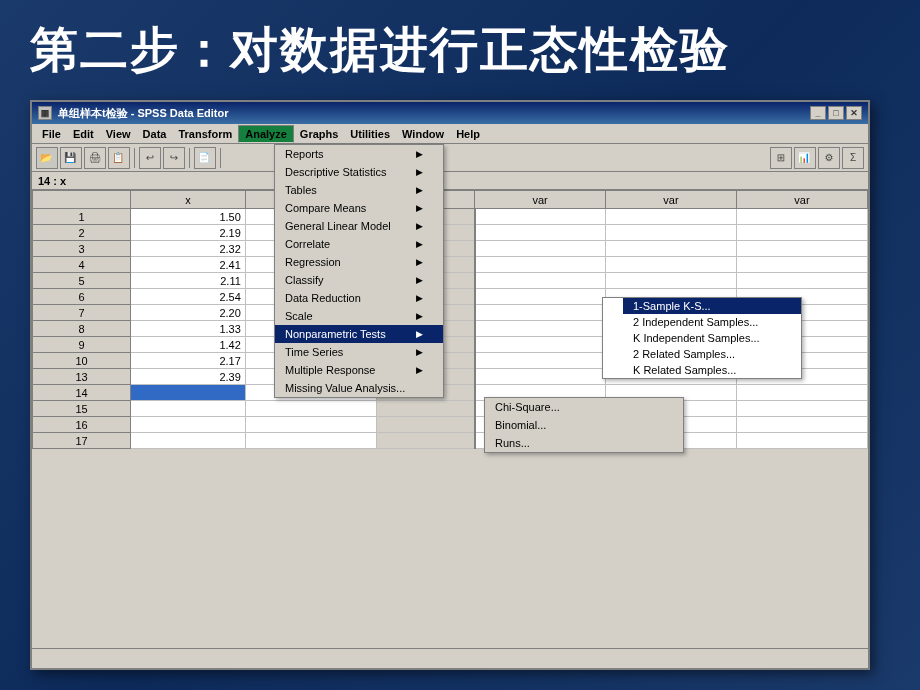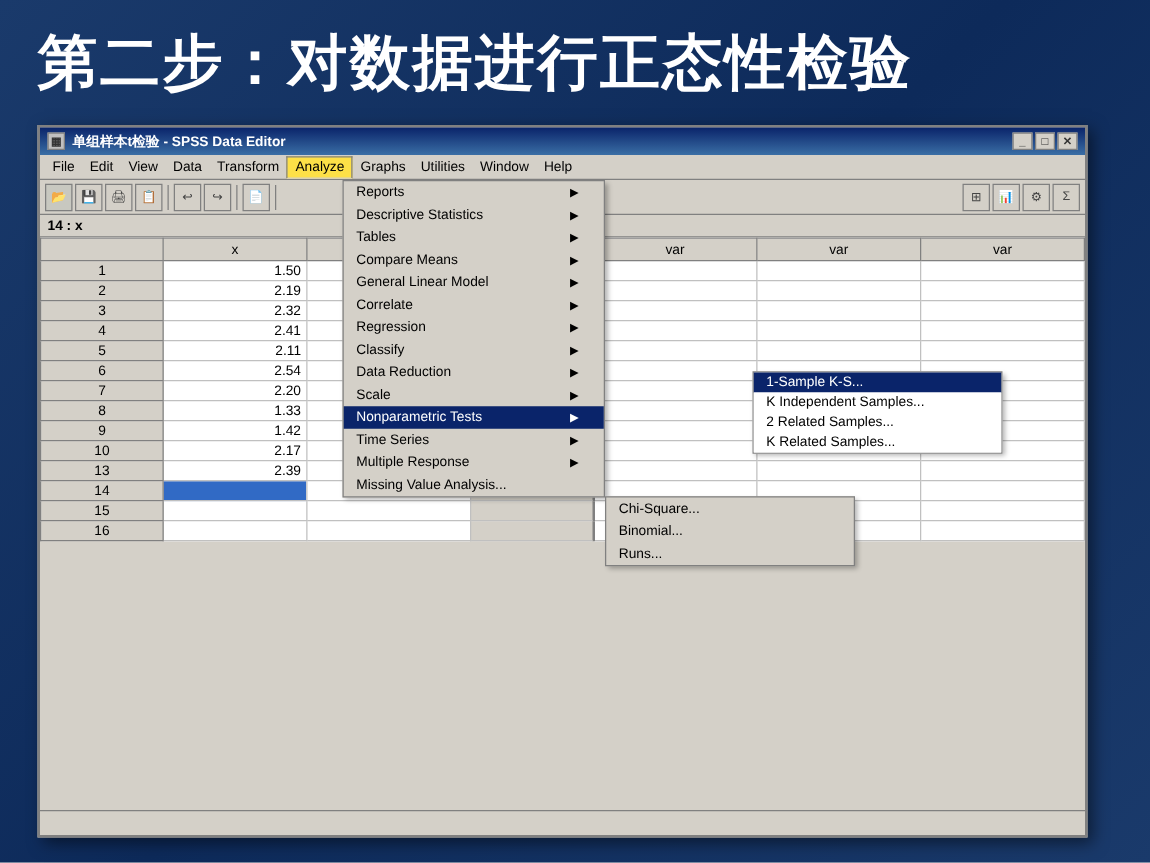--- a/index.html
+++ b/index.html
@@ -74,20 +74,21 @@
 
     
     .menu-bar {
       height: 20px;
       background: #d4d0c8;
       border-bottom: 1px solid #808080;
       display: flex;
       align-items: center;
       padding: 0 4px;
       font-size: 11px;
+      font-weight: bold;
     }
     .menu-item {
       padding: 2px 6px;
       cursor: pointer;
       color: #000;
       text-decoration: none;
     }
     .menu-analyze {
       background: #d4d0c8;
       color: #000;
@@ -190,21 +191,21 @@
       align-items: center;
       padding: 0 6px;
       font-size: 11px;
     }
 
     
     .analyze-dropdown {
       position: absolute;
       top: 42px;
       left: 242px;
-      width: 210px;
+      width: 170px;
       background: #d4d0c8;
       border: 1px solid #808080;
       box-shadow: 2px 2px 4px rgba(0,0,0,0.3);
       font-size: 11px;
       z-index: 100;
     }
     .dropdown-item {
       padding: 3px 20px 3px 10px;
       cursor: pointer;
       display: flex;
@@ -247,20 +248,21 @@
       background: white;
       border: 1px solid #808080;
       box-shadow: 2px 2px 4px rgba(0,0,0,0.3);
       font-size: 11px;
       z-index: 102;
     }
     .ks-submenu .dropdown-item {
       background: white;
       color: #000;
       padding: 2px 10px;
+      margin-left: 20px;
     }
     .ks-submenu .dropdown-item.highlighted {
       background: #0a246a;
       color: white;
     }
   </style>
 </head>
 <body>
 
 <div class="title-area">
@@ -278,21 +280,21 @@
       <div class="tb-btn">✕</div>
     </div>
   </div>
 
   <div class="menu-bar">
     <span class="menu-item">File</span>
     <span class="menu-item">Edit</span>
     <span class="menu-item">View</span>
     <span class="menu-item">Data</span>
     <span class="menu-item">Transform</span>
-    <span class="menu-item menu-analyze" style="background:#fde047; border: 1px solid #808080; border-bottom: 1px solid #d4d0c8;">Analyze</span>
+    <span class="menu-item menu-analyze" style="background:#15803d; border: 1px solid #808080; border-bottom: 1px solid #d4d0c8;">Analyze</span>
     <span class="menu-item">Graphs</span>
     <span class="menu-item">Utilities</span>
     <span class="menu-item">Window</span>
     <span class="menu-item">Help</span>
   </div>
 
   <div class="toolbar">
     <div class="toolbar-btn" style="width:22px; background:#c8c8c0;">📂</div>
     <div class="toolbar-btn">💾</div>
     <div class="toolbar-btn">🖨</div>
@@ -448,20 +450,29 @@
           </tr>
           <tr>
             <td class="row-header">16</td>
             <td class="col-x"></td>
             <td class="col-var"></td>
             <td style="background: rgb(212, 208, 200); border-right: 2px solid rgb(128, 128, 128);"></td>
             <td class="col-var"></td>
             <td class="col-var"></td>
             <td class="col-var"></td>
           </tr>
+          <tr>
+            <td class="row-header">17</td>
+            <td class="col-x"></td>
+            <td class="col-var"></td>
+            <td style="background: rgb(212, 208, 200); border-right: 2px solid rgb(128, 128, 128);"></td>
+            <td class="col-var"></td>
+            <td class="col-var"></td>
+            <td class="col-var"></td>
+          </tr>
         </tbody>
     </table>
   </div>
 
   <div class="status-bar">
     <span></span>
   </div>
 
   <div class="analyze-dropdown">
     <div class="dropdown-item">
@@ -531,20 +542,23 @@
     <div class="dropdown-item">
       <span>Runs...</span>
     </div>
   </div>
 
   <div class="ks-submenu">
     <div class="dropdown-item highlighted" style="background:#0a246a; color:white;">
       <span>1-Sample K-S...</span>
     </div>
     <div class="dropdown-item">
+      <span>2 Independent Samples...</span>
+    </div>
+    <div class="dropdown-item">
       <span>K Independent Samples...</span>
     </div>
     <div class="dropdown-item">
       <span>2 Related Samples...</span>
     </div>
     <div class="dropdown-item">
       <span>K Related Samples...</span>
     </div>
   </div>
 

